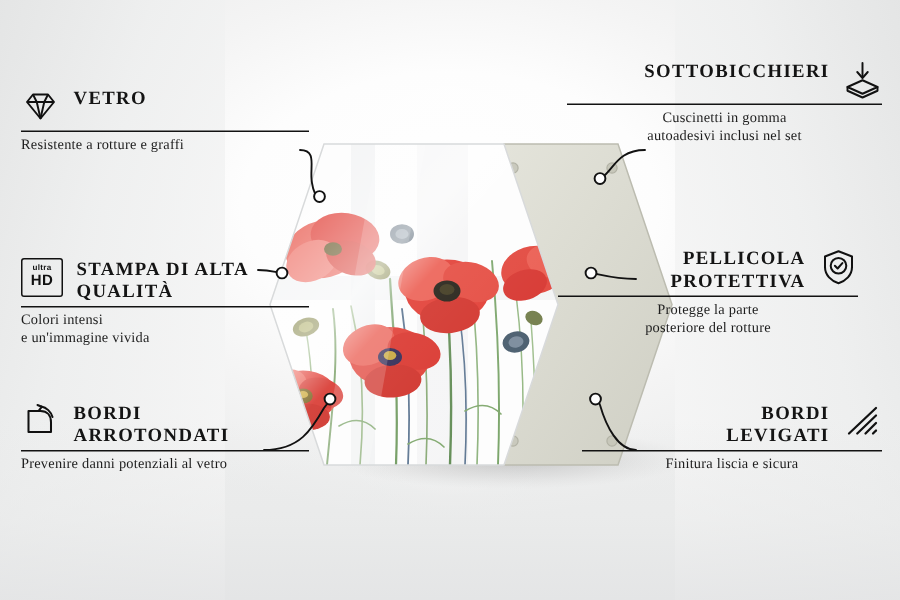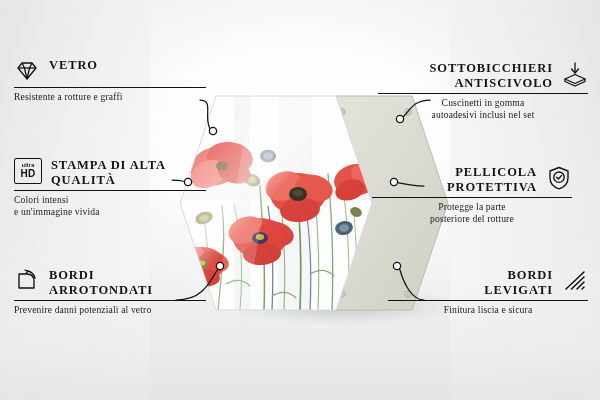--- a/index.html
+++ b/index.html
@@ -60,23 +60,23 @@
   .hd-badge{
     width:26px;height:24px;flex:0 0 26px;border:1.4px solid #111;border-radius:2px;
     display:flex;flex-direction:column;align-items:center;justify-content:center;
     font-family:"Liberation Sans", sans-serif;color:#111;line-height:1;
   }
   .hd-badge .u{font-size:5.4px;font-weight:700;letter-spacing:.2px;}
   .hd-badge .h{font-size:10px;font-weight:700;letter-spacing:.3px;margin-top:1px;}
 
   
   #f-vetro   {left:14px; top:58px;  width:192px;}
-  #f-stampa  {left:14px; top:158px; width:192px;}
+  #f-stampa  {left:14px; top:172px; width:192px;}
   #f-bordi   {left:14px; top:268px; width:192px;}
-  #f-sotto   {right:12px;top:61px;  width:210px;}
+  #f-sotto   {right:12px;top:40px;  width:210px;}
   #f-pelli   {right:28px;top:165px; width:200px;}
   #f-levi    {right:12px;top:268px; width:200px;}
 
   
   #links{position:absolute;left:0;top:0;width:600px;height:400px;pointer-events:none;}
 
   
   #product{position:absolute;left:160px;top:88px;width:290px;height:230px;}
   #prod-svg{display:block;width:290px;height:230px;overflow:visible;}
 </style>
@@ -300,21 +300,20 @@
     <div class="rule"></div>
     <div class="feat-sub">
       <span>Prevenire danni potenziali al vetro</span>
     </div>
   </div>
 
   <div class="feat right" id="f-sotto">
     <div class="feat-head">
       <span class="feat-title">
         <span>SOTTOBICCHIERI</span><br>
-        <span>ANTISCIVOLO</span>
       </span>
       <span class="ico">
         <svg viewBox="0 0 26 26">
             <g fill="none" stroke="#111" stroke-width="1.3" stroke-linejoin="round" stroke-linecap="round">
           <path d="M13 2 V11"></path>
           <path d="M9.5 8 L13 12 L16.5 8"></path>
           <path d="M13 13.5 L23 18 L13 22.5 L3 18 Z"></path>
           <path d="M3 18 V20.5 L13 25 L23 20.5 V18"></path>
         </g>
           </svg>

